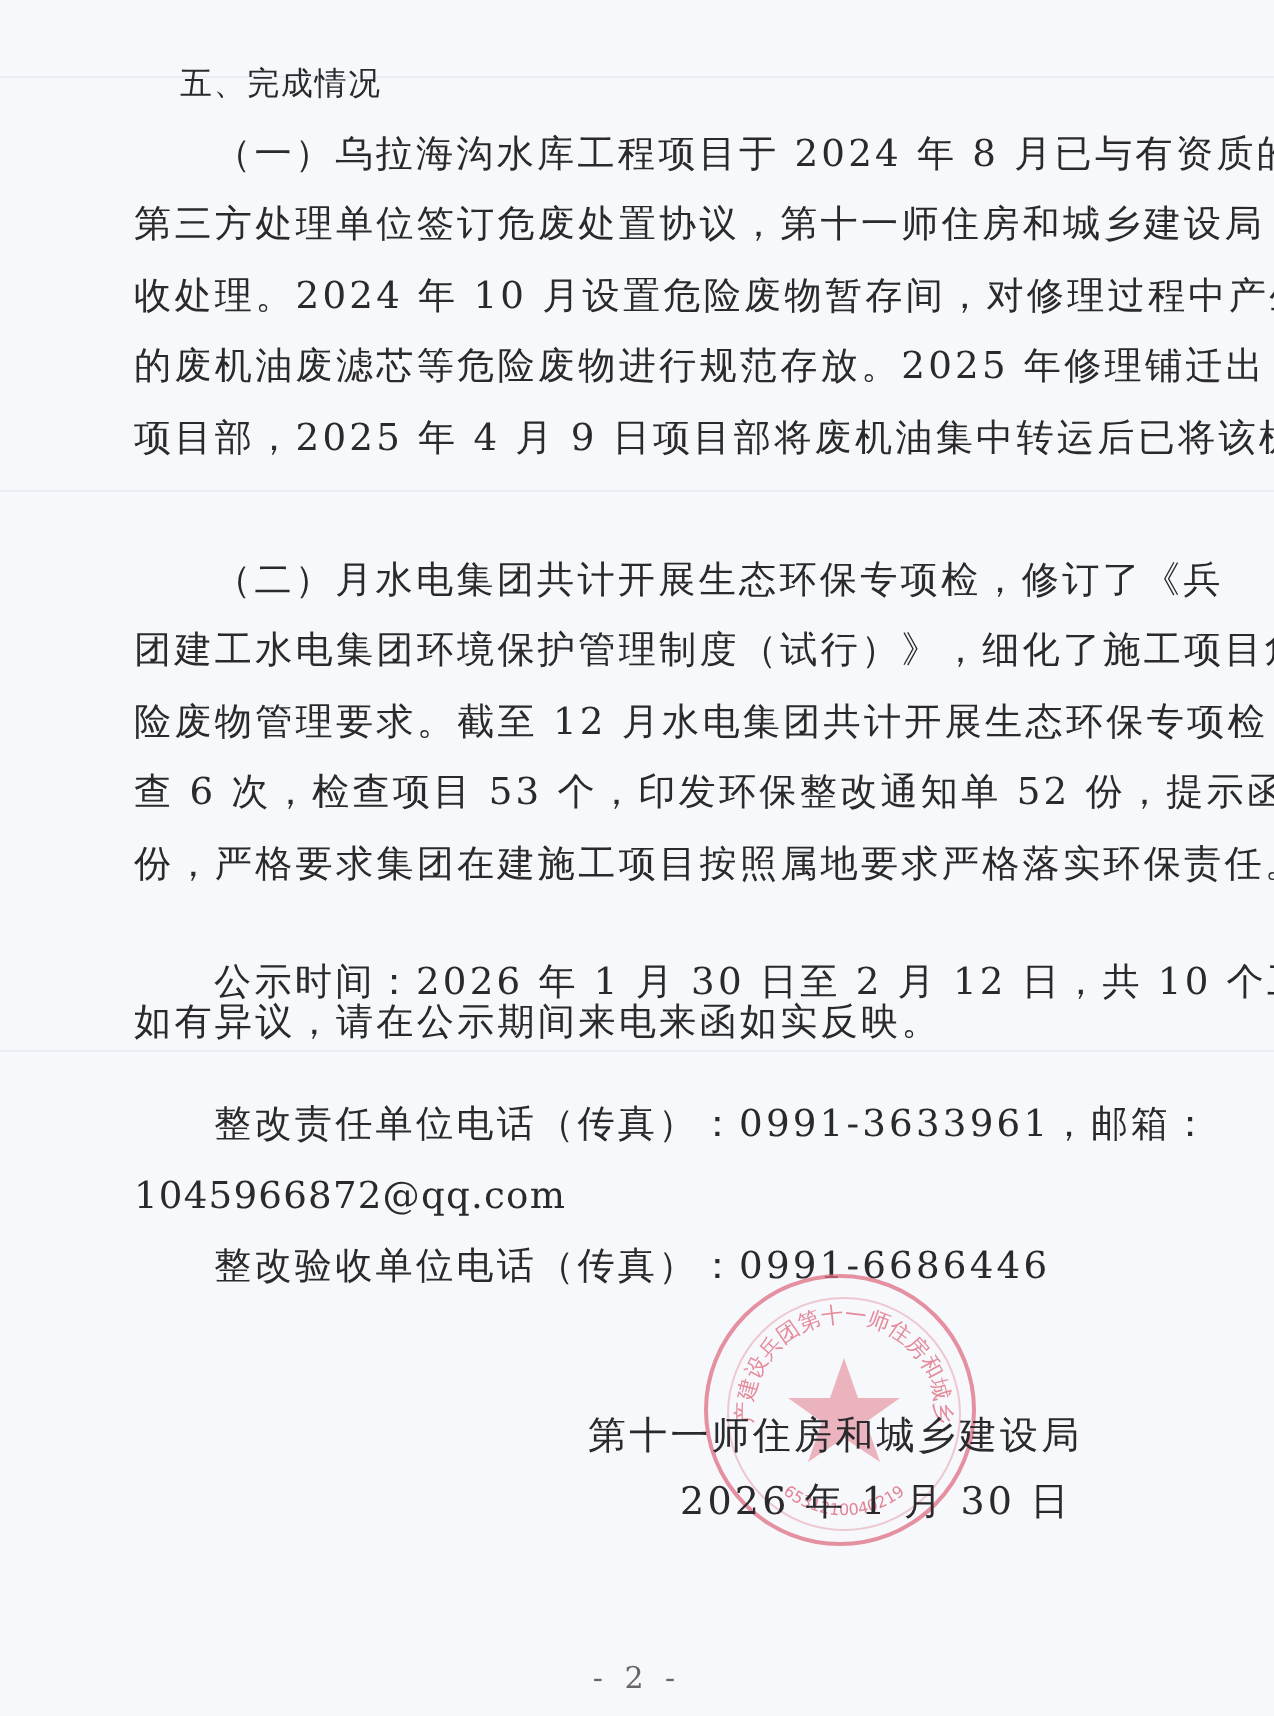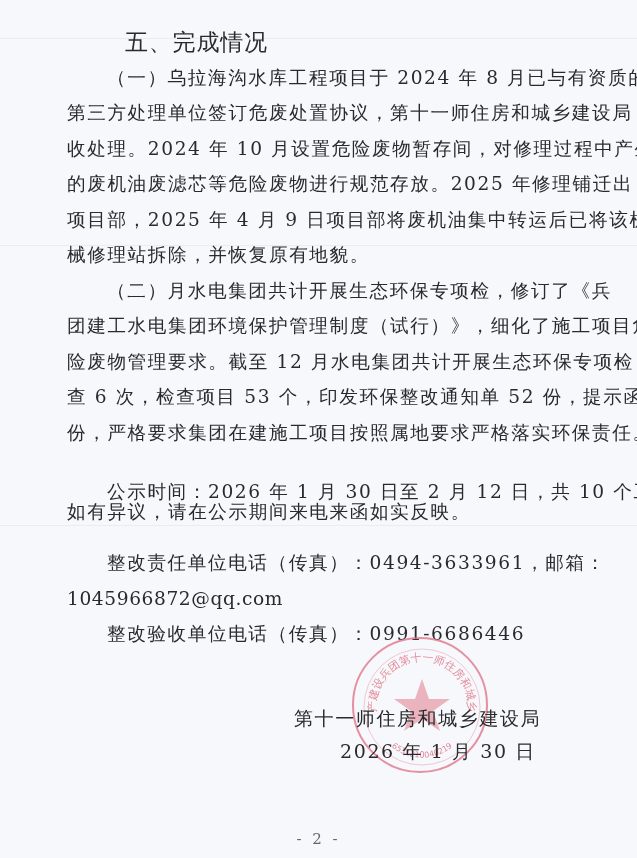--- a/index.html
+++ b/index.html
@@ -9,21 +9,21 @@
       font-family: "DejaVu Serif", "Liberation Serif", serif;
       color: #2a2a2e;
       position: relative;
     }
     .page { position: absolute; inset: 0; }
     .bleed { position: absolute; left: 0; right: 0; height: 1px; background: #e9ecf2; }
     .line {
       position: absolute; left: 67px; white-space: nowrap;
       font-size: 18.6px; letter-spacing: 1.6px; line-height: 24px;
     }
-    .heading { left: 125px; letter-spacing: 0.8px; font-family: "DejaVu Sans", "Liberation Sans", sans-serif; font-size: 23px; }
+    .heading { left: 90px; letter-spacing: 0.8px; font-family: "DejaVu Sans", "Liberation Sans", sans-serif; font-size: 16px; }
     .indent { left: 107px; }
     .sig { position: absolute; white-space: nowrap; font-size: 19px; letter-spacing: 1.6px; line-height: 24px; }
     .pagenum { position: absolute; left: 0; right: 0; top: 830px; text-align: center; font-size: 15px; color: #666; letter-spacing: 3px; }
     .stamp {
       position: absolute; left: 352px; top: 637px; width: 136px; height: 136px;
       border-radius: 50%; border: 2.5px solid rgba(222,110,130,0.75);
       box-sizing: border-box;
     }
     .stamp svg { position: absolute; inset: 0; }
   </style>
@@ -35,32 +35,31 @@
   <div class="bleed" style="top:245px"></div>
   <div class="bleed" style="top:525px"></div>
 
   <div class="line heading" style="top:30px">五、完成情况</div>
 
   <div class="line indent" style="top:66px">（一）乌拉海沟水库工程项目于 2024 年 8 月已与有资质的</div>
   <div class="line" style="top:101px">第三方处理单位签订危废处置协议，第十一师住房和城乡建设局</div>
   <div class="line" style="top:137px">收处理。2024 年 10 月设置危险废物暂存间，对修理过程中产生</div>
   <div class="line" style="top:172px">的废机油废滤芯等危险废物进行规范存放。2025 年修理铺迁出</div>
   <div class="line" style="top:208px">项目部，2025 年 4 月 9 日项目部将废机油集中转运后已将该机</div>
-  <div class="line" style="top:243px">械修理站拆除，并恢复原有地貌。</div>
 
   <div class="line indent" style="top:279px">（二）月水电集团共计开展生态环保专项检，修订了《兵</div>
   <div class="line" style="top:314px">团建工水电集团环境保护管理制度（试行）》，细化了施工项目危</div>
   <div class="line" style="top:350px">险废物管理要求。截至 12 月水电集团共计开展生态环保专项检</div>
   <div class="line" style="top:385px">查 6 次，检查项目 53 个，印发环保整改通知单 52 份，提示函 1</div>
   <div class="line" style="top:421px">份，严格要求集团在建施工项目按照属地要求严格落实环保责任。</div>
 
   <div class="line indent" style="top:480px">公示时间：2026 年 1 月 30 日至 2 月 12 日，共 10 个工作日。</div>
   <div class="line" style="top:500px">如有异议，请在公示期间来电来函如实反映。</div>
 
-  <div class="line indent" style="top:551px">整改责任单位电话（传真）：0494-3633961，邮箱：</div>
+  <div class="line indent" style="top:551px">整改责任单位电话（传真）：0991-3633961，邮箱：</div>
   <div class="line" style="top:587px; letter-spacing:0.6px">1045966872@qq.com</div>
   <div class="line indent" style="top:622px">整改验收单位电话（传真）：0991-6686446</div>
 
   <div class="stamp">
     <svg width="136" height="136" viewBox="0 0 136 136">
       <circle cx="68" cy="68" r="58" fill="none" stroke="rgba(222,110,130,0.35)" stroke-width="1"></circle>
       <polygon points="68,40 75,60 96,60 79,72 86,92 68,80 50,92 57,72 40,60 61,60" fill="rgba(222,110,130,0.5)"></polygon>
       <path id="arcTop" d="M 22 68 A 46 46 0 0 1 114 68" fill="none"></path>
       <text font-size="11" fill="rgba(222,110,130,0.8)" font-family="DejaVu Sans, sans-serif"><textPath href="#arcTop" startOffset="50%" text-anchor="middle">新疆生产建设兵团第十一师住房和城乡建设局</textPath></text>
       <path id="arcBot" d="M 30 100 A 48 48 0 0 0 106 100" fill="none"></path>

